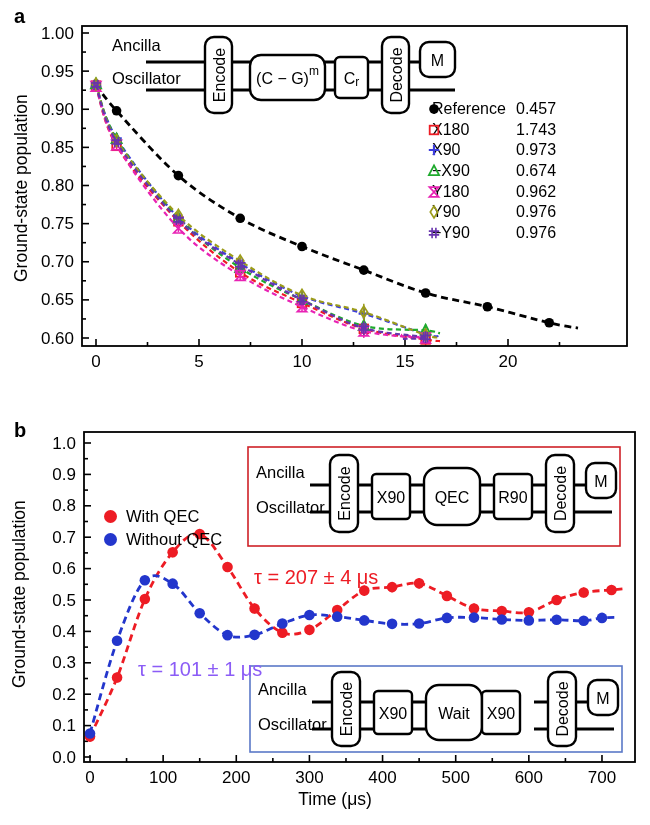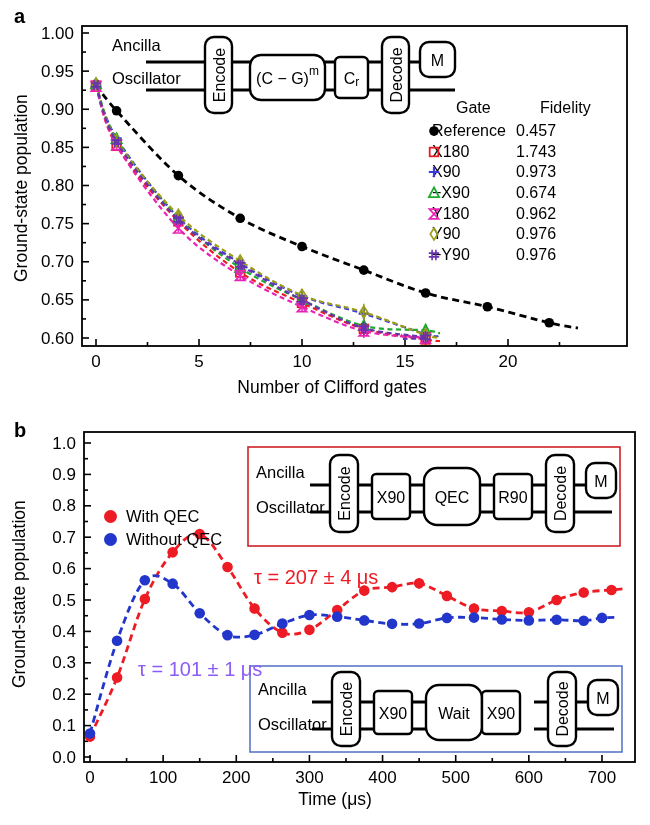--- a/index.html
+++ b/index.html
@@ -457,28 +457,23 @@
         <text x="603" y="287.5" font-size="16" font-family="&quot;Liberation Sans&quot;,sans-serif" fill="#000" text-anchor="middle" dominant-baseline="central"><tspan>M</tspan></text>
       </g>
     </svg>
 
   <div class="plabel" style="left:14px;top:5px">a</div>
   <div class="plabel" style="left:14px;top:419px">b</div>
 
   <div class="ylab" style="left:11px;top:30px;height:316px">Ground-state population</div>
   <div class="ylab" style="left:9px;top:433px;height:322px">Ground-state population</div>
 
-  <div class="xlab" style="left:32px;top:377px;width:600px">Number of Clifford gates</div>
   <div class="xlab" style="left:35px;top:789px;width:600px">Time (μs)</div>
 
   <div id="legend-a">
-    <div class="hdr">
-      <span class="h1">Gate</span>
-      <span class="h2">Fidelity</span>
-    </div>
     <div id="legend-a-rows">
         <div class="row">
           <svg width="22" height="16">
             <circle cx="10" cy="8" r="4.8" fill="#000000"></circle>
           </svg>
           <span class="nm">Reference</span>
           <span class="fd">0.457</span>
         </div>
         <div class="row">
           <svg width="22" height="16">

